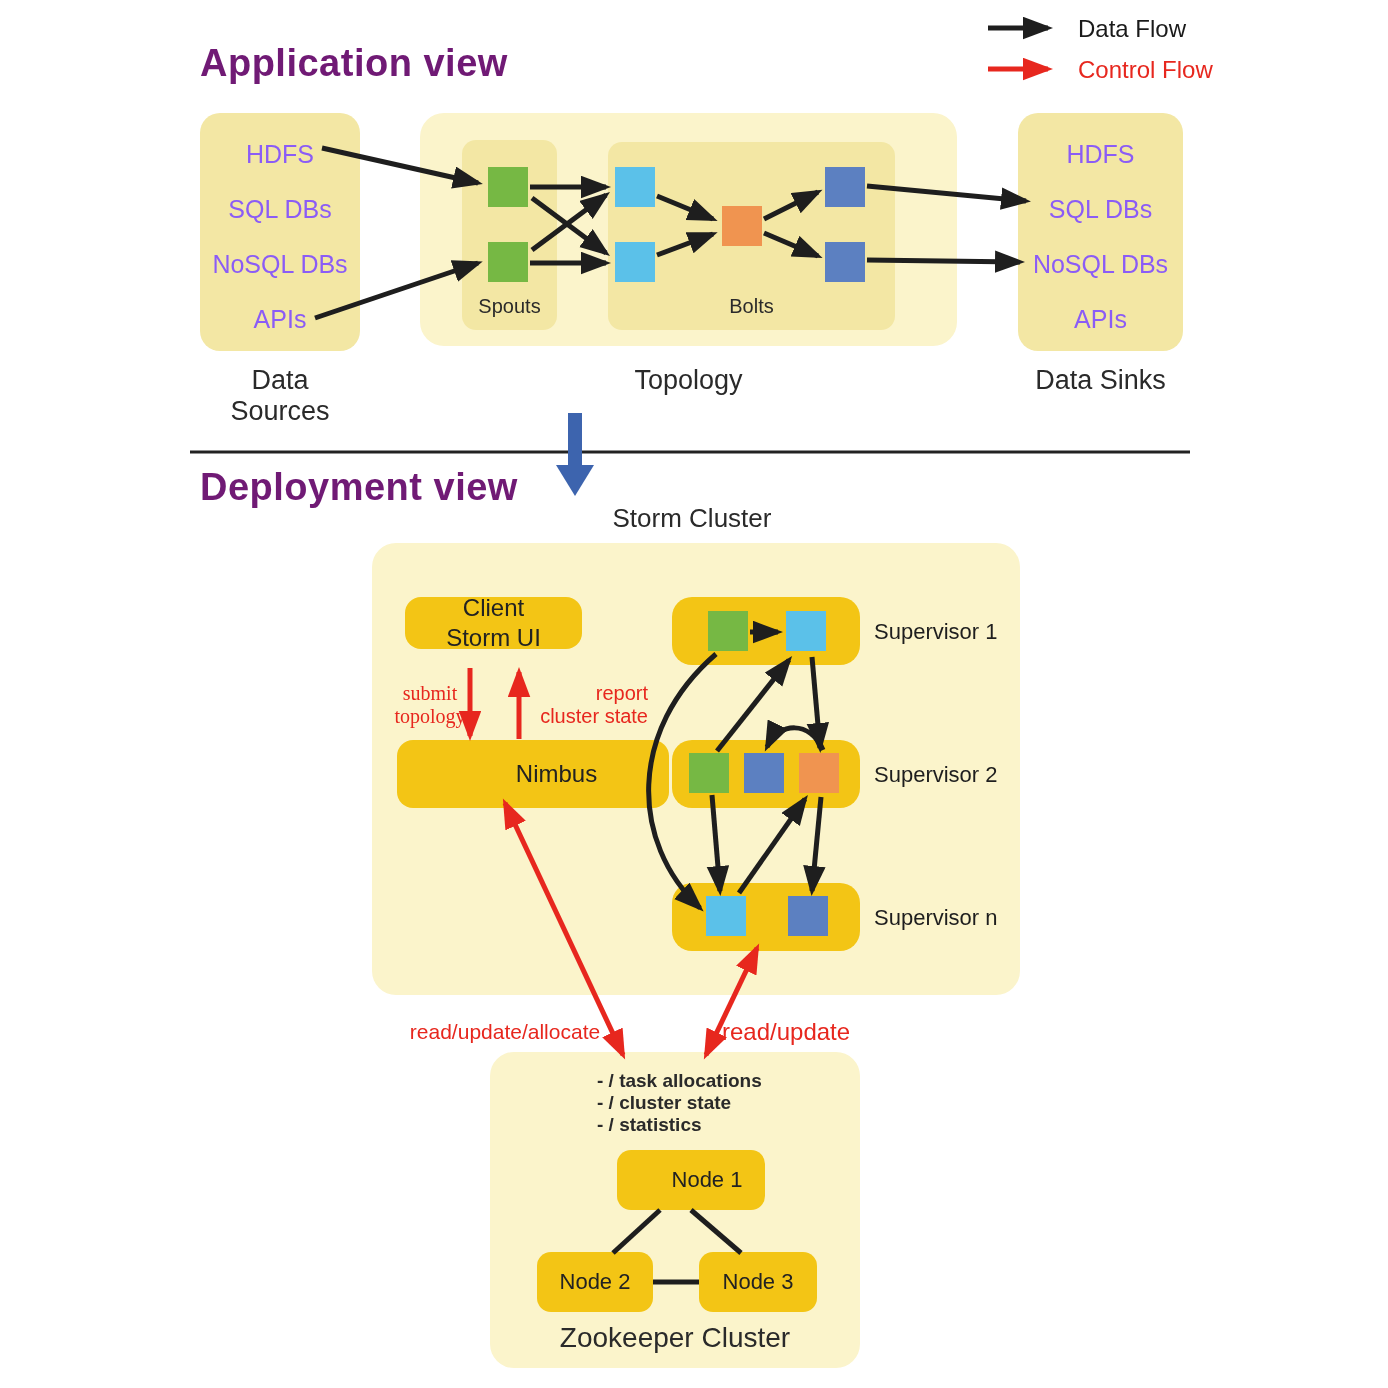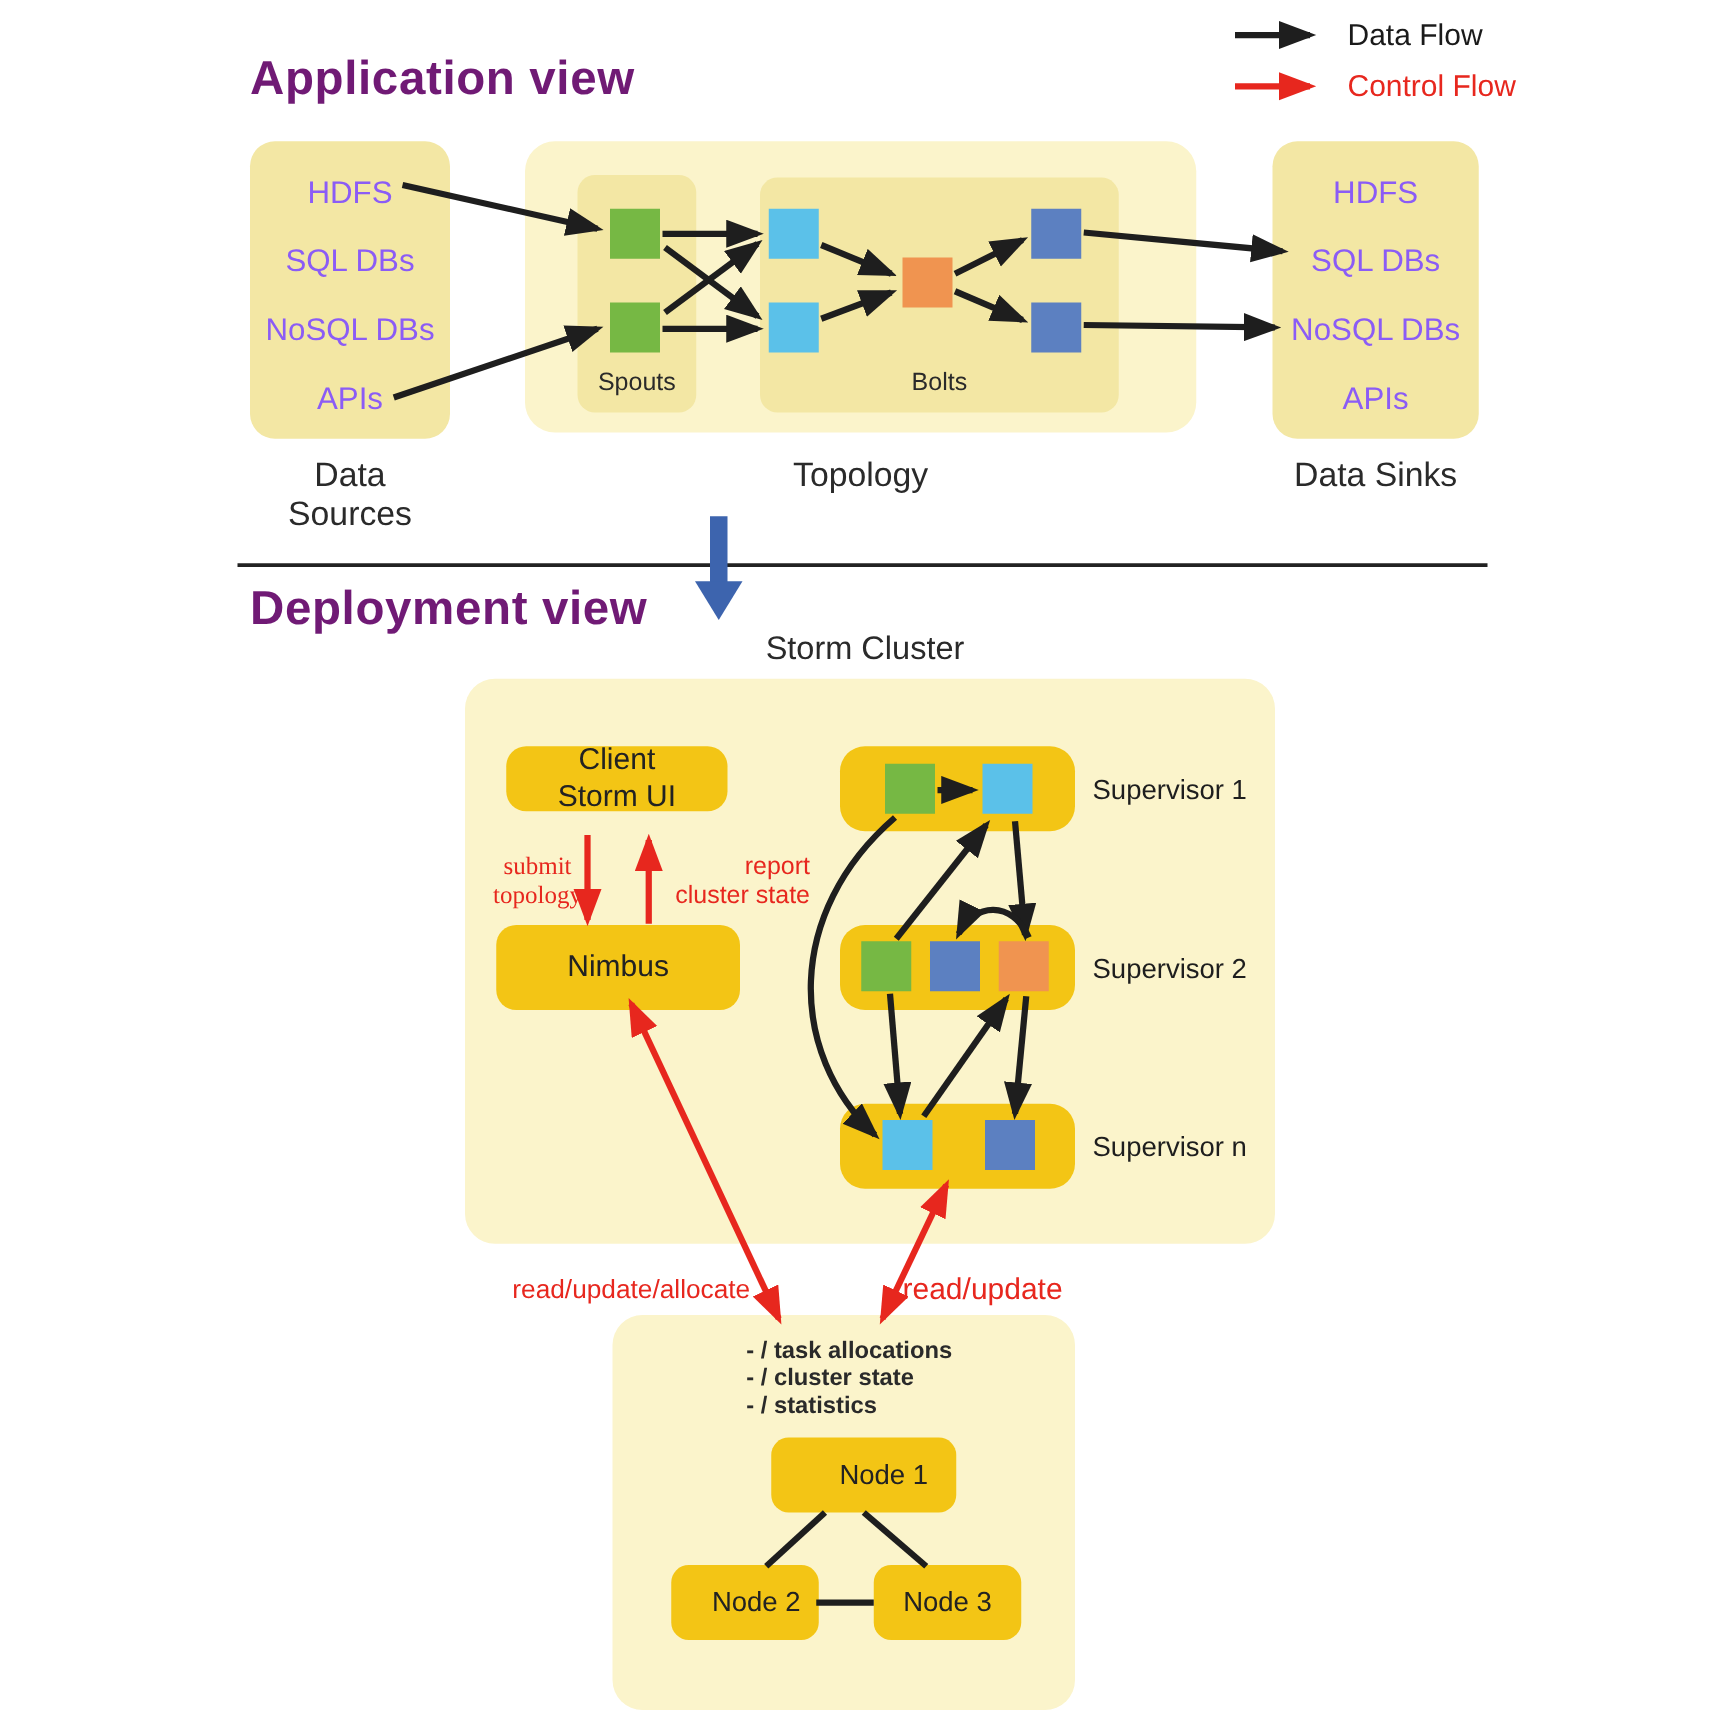--- a/index.html
+++ b/index.html
@@ -76,21 +76,21 @@
   <div class="sc-label" style="left:562px;top:503px;width:260px;">Storm Cluster</div>
 
   <div class="panel-cream" style="left:372px;top:543px;width:648px;height:452px;"></div>
 
   <div class="gold" style="left:405px;top:597px;width:177px;height:52px;">
     <div class="gold-text">
       <span>Client</span>
       <span>Storm UI</span>
     </div>
   </div>
-  <div class="gold" style="left:397px;top:740px;width:195px;height:68px;">
+  <div class="gold" style="left:397px;top:740px;width:225px;height:68px;padding-left:47px;">
     <div class="gold-text">
         <span>Nimbus</span>
       </div>
   </div>
 
   <div class="red-lbl" style="left:385px;top:682px;width:90px;font-family:Liberation Serif, serif;">
     <span>submit</span><br>
     <span>topology</span>
   </div>
   <div class="red-lbl" style="left:528px;top:682px;width:120px;text-align:right;">
@@ -122,30 +122,31 @@
     <div>- / task allocations</div>
     <div>- / cluster state</div>
     <div>- / statistics</div>
   </div>
 
   <div class="gold" style="left:617px;top:1150px;width:116px;height:60px;border-radius:14px;padding-left:32px;">
     <div class="gold-text" style="font-size:22px;">
         <span>Node 1</span>
       </div>
   </div>
-  <div class="gold" style="left:537px;top:1252px;width:100px;height:60px;border-radius:14px;padding-left:18px;">
+  <div class="gold" style="left:537px;top:1252px;width:116px;height:60px;border-radius:14px;">
     <div class="gold-text" style="font-size:22px;">
         <span>Node 2</span>
       </div>
   </div>
   <div class="gold" style="left:699px;top:1252px;width:118px;height:60px;border-radius:14px;">
     <div class="gold-text" style="font-size:22px;">
         <span>Node 3</span>
       </div>
   </div>
+  <div class="zone-label" style="left:490px;top:1322px;width:370px;font-size:28px;">Zookeeper Cluster</div>
 
   <svg class="overlay" width="1388" height="1388" viewBox="0 0 1388 1388">
     <defs>
       <marker id="ab" markerWidth="8" markerHeight="6" refX="5" refY="2.25" orient="auto" markerUnits="strokeWidth">
         <path d="M0,0 L6,2.25 L0,4.5 Z" fill="#1E1E1E"></path>
       </marker>
       <marker id="abs" markerWidth="8" markerHeight="6" refX="5" refY="2.25" orient="auto-start-reverse" markerUnits="strokeWidth">
         <path d="M0,0 L6,2.25 L0,4.5 Z" fill="#1E1E1E"></path>
       </marker>
       <marker id="ar" markerWidth="8" markerHeight="6" refX="5" refY="2.25" orient="auto" markerUnits="strokeWidth">

